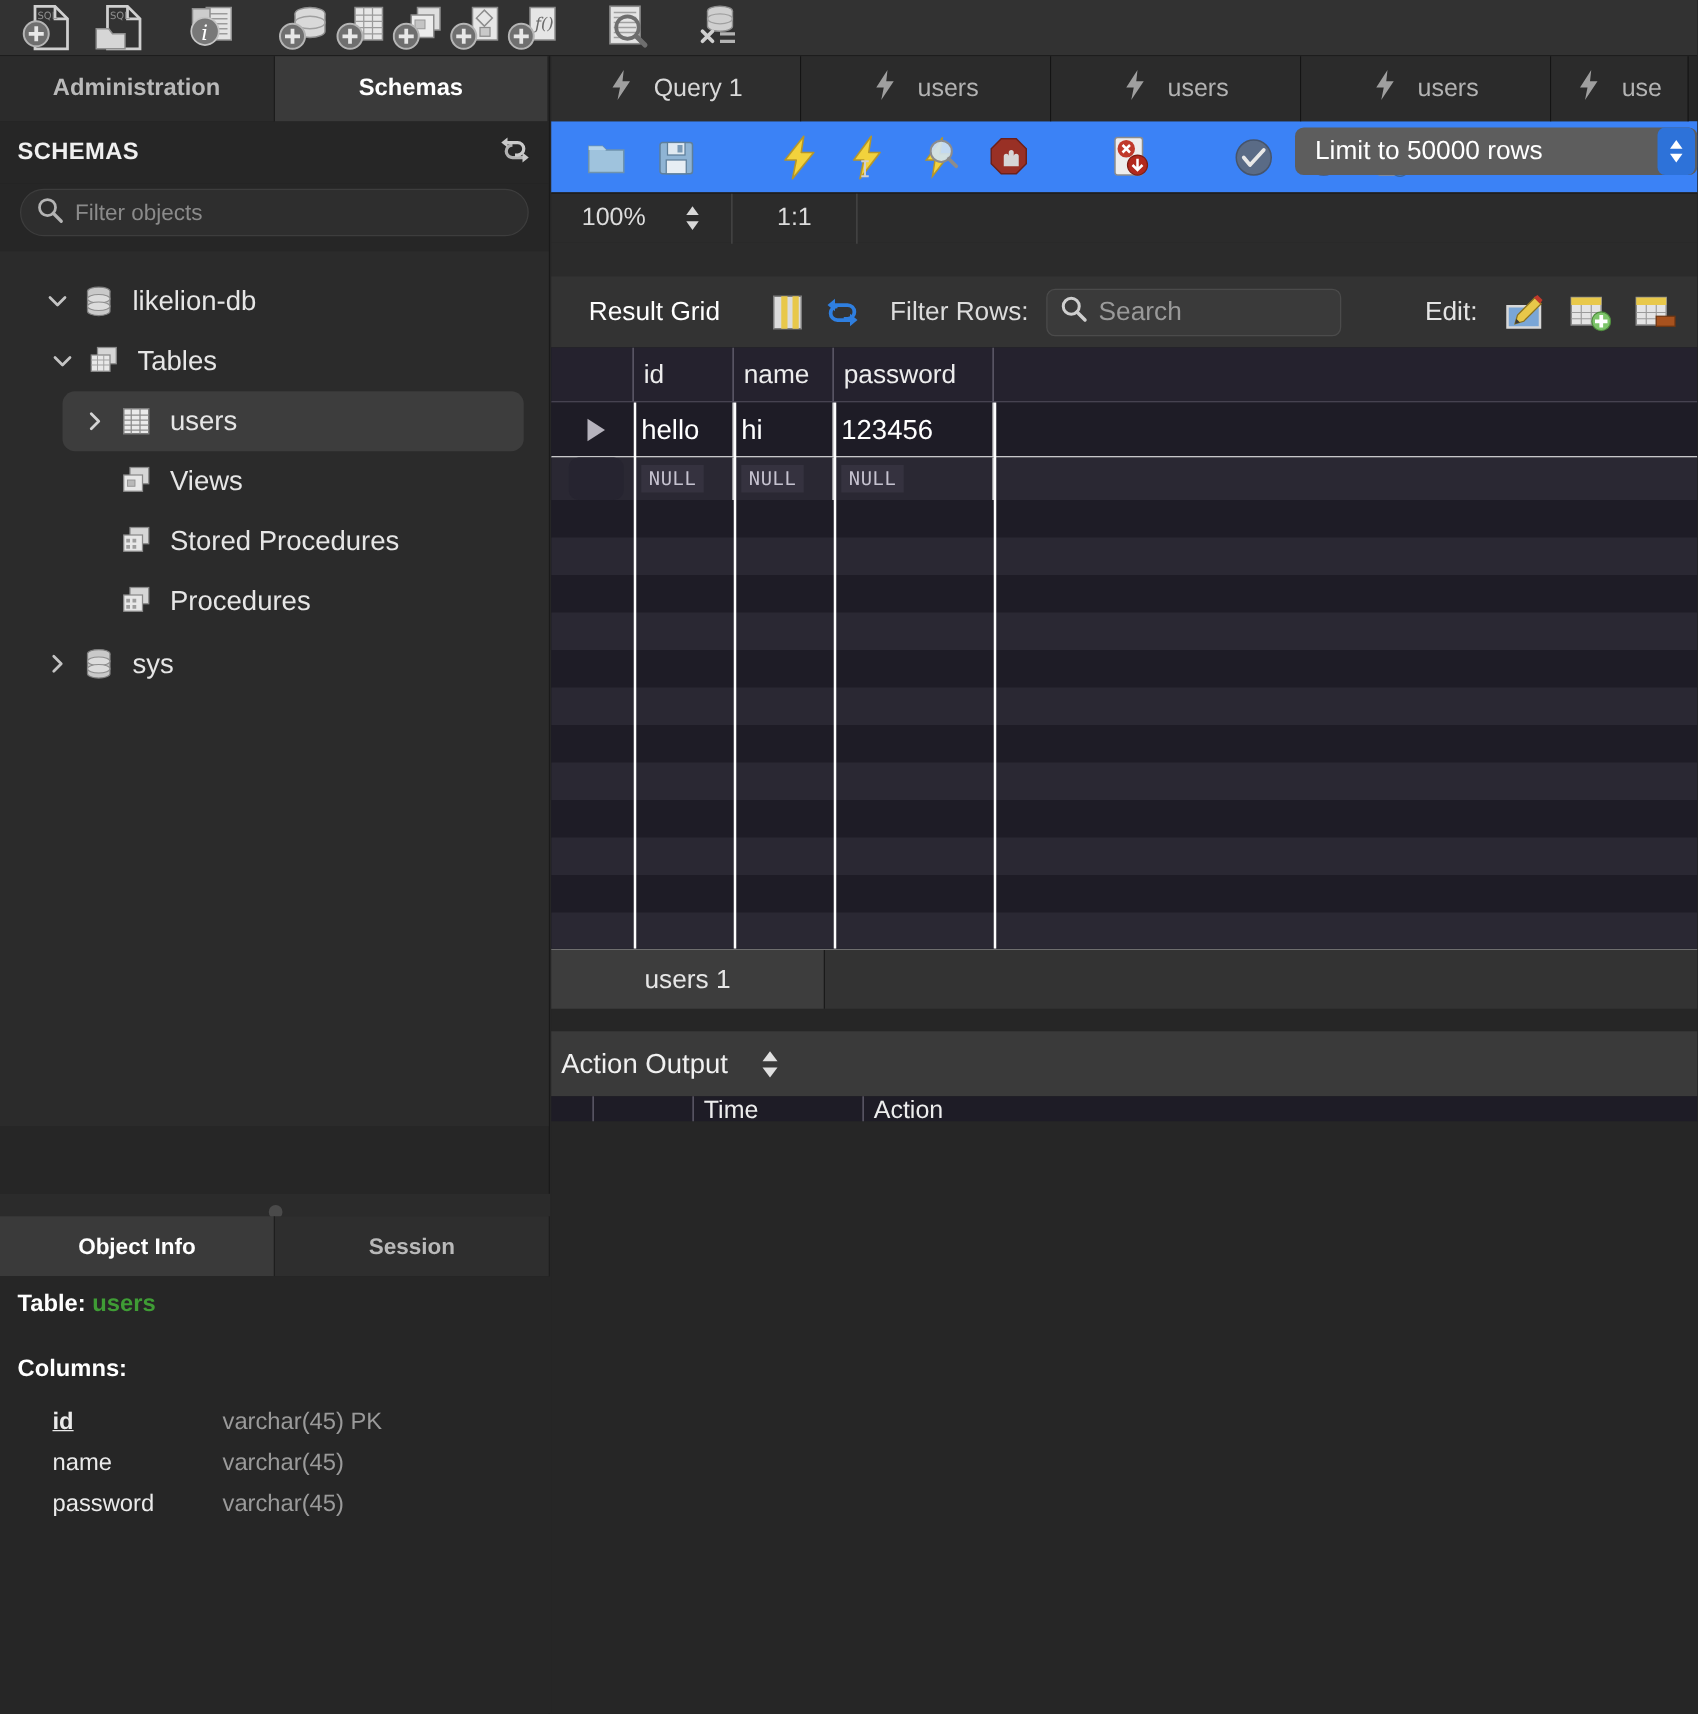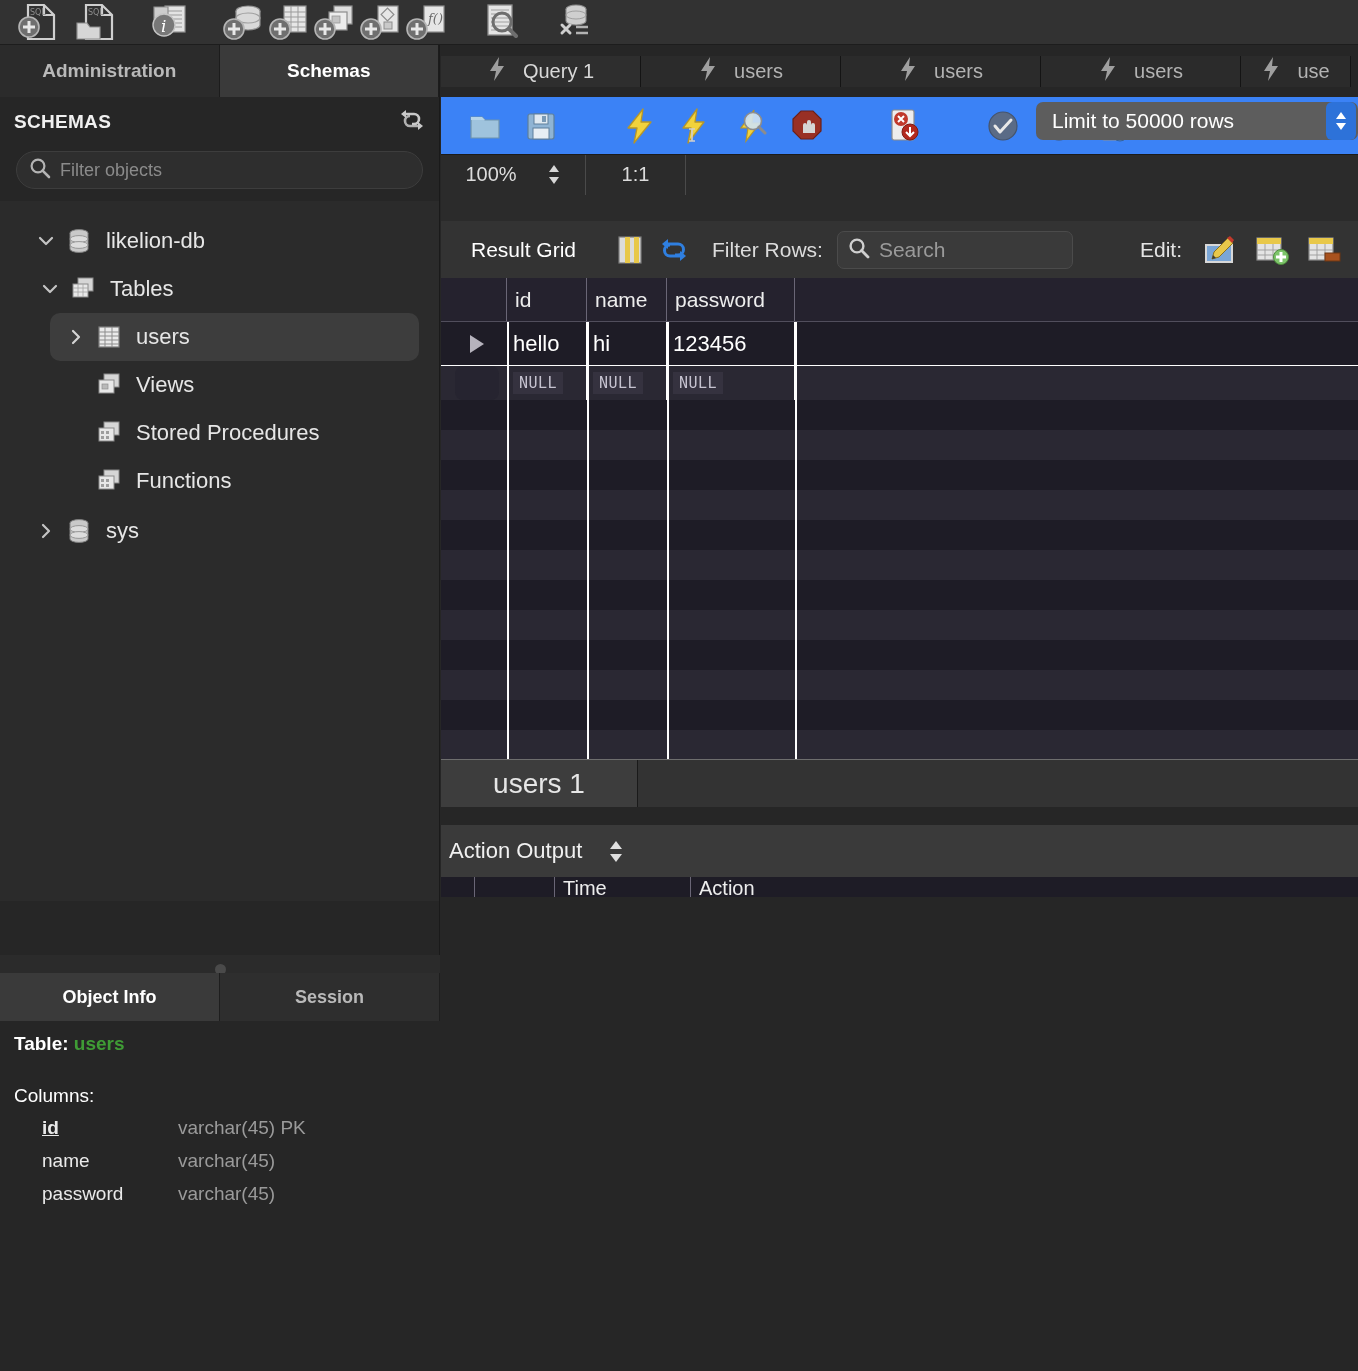--- a/index.html
+++ b/index.html
@@ -83,30 +83,30 @@
     border-right: 1px solid #1e1e1e; cursor: default;
   }
   .oi-tab.active { background: #3a3a3a; color: #ffffff; }
   .oi-body {
     position: absolute; left: 0; top: 1021px; width: 440px; height: 350px;
     background: #262626; padding: 12px 14px; color: #e8e8e8; font-size: 19px;
   }
   .oi-line { margin-bottom: 2px; }
   .oi-lbl { font-weight: bold; color: #ffffff; }
   .oi-green { color: #3f9c35; font-weight: bold; }
-  .oi-colhdr { font-weight: normal; color: #ffffff; margin-top: 30px; margin-bottom: 4px; }
+  .oi-colhdr { font-weight: bold; color: #ffffff; margin-top: 30px; margin-bottom: 14px; }
   .oi-col { display: flex; padding-left: 28px; line-height: 33px; }
   .oi-cname { width: 136px; color: #eaeaea; font-size: 19px; }
   .oi-cname.pk { text-decoration: underline; font-weight: bold; }
   .oi-ctype { color: #9a9a9a; font-size: 19px; }
 
   
   .right-panel { position: absolute; left: 441px; top: 45px; width: 917px; height: 1326px; background: #262626; }
 
-  .qtabs { display: flex; height: 52px; background: #262626; align-items: center; }
+  .qtabs { display: flex; height: 52px; background: #262626; }
   .qtab {
     min-width: 200px; display: flex; align-items: center; justify-content: center; gap: 16px;
     font-size: 20px; color: #b3b3b3; background: #2b2b2b;
     border-right: 1px solid #141414; cursor: default; padding: 0 18px;
   }
   .qtab.active { background: #2e2e2e; color: #d8d8d8; }
 
   .editor-toolbar {
     height: 57px; background: #3b82f6; display: flex; align-items: center; padding-left: 20px; gap: 8px;
   }
@@ -198,22 +198,22 @@
     border-top: 9px solid transparent; border-bottom: 9px solid transparent;
   }
   .gutter-pill {
     width: 44px; height: 34px; background: #262430; border-radius: 8px;
   }
   .vline { position: absolute; top: 44px; bottom: 0; width: 2px; background: #ffffff; }
 
   
   .res-tabs { height: 48px; background: #262626; display: flex; border-top: 1px solid #6e6e6e; }
   .res-tab {
-    width: 197px; display: flex; align-items: center; justify-content: center;
-    font-size: 28px; color: #e6e6e6; background: #3d3d3d; border-right: 1px solid #1a1a1a; cursor: default;
+    width: 219px; display: flex; align-items: center; justify-content: center;
+    font-size: 21px; color: #e6e6e6; background: #3d3d3d; border-right: 1px solid #1a1a1a; cursor: default;
   }
   .res-tab-rest { flex: 1; background: #333333; }
 
   .ao-gap { height: 18px; background: #262626; }
   .ao-bar {
     height: 52px; background: #3a3a3a; display: flex; align-items: center; padding-left: 8px; gap: 26px;
   }
   .ao-title { font-size: 22px; color: #f0f0f0; }
   .ao-stepper { display: flex; flex-direction: column; align-items: center; gap: 3px; }
   .ao-grid { height: 20px; background: #1e1c26; display: flex; }
@@ -443,21 +443,21 @@
             <rect x="9" y="2" width="15" height="13" fill="#d6d6d6" stroke="#8a8a8a" stroke-width="1"></rect>
             <rect x="4" y="8" width="15" height="13" fill="#e8e8e8" stroke="#8a8a8a" stroke-width="1"></rect>
             <g fill="#9e9e9e">
                 <rect x="6" y="11" width="3" height="3"></rect>
                 <rect x="11" y="11" width="3" height="3"></rect>
                 <rect x="6" y="16" width="3" height="3"></rect>
                 <rect x="11" y="16" width="3" height="3"></rect>
               </g>
           </svg>
         </span>
-        <span>Functions</span>
+        <span>Procedures</span>
       </div>
 
       <div class="tree-row" style="margin-top:2px">
         <span class="tw-arrow">
           <svg width="18" height="18" viewBox="0 0 18 18">
               <path d="M6 3 l6 6 l-6 6" fill="none" stroke="#c4c4c4" stroke-width="2.2" stroke-linecap="round" stroke-linejoin="round"></path>
             </svg>
         </span>
         <span class="tw-icon">
           <svg width="28" height="28" viewBox="0 0 28 28">

